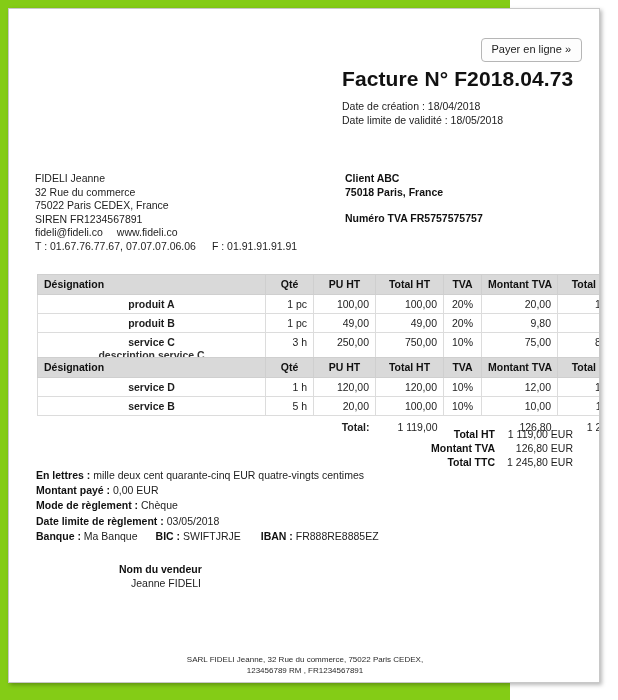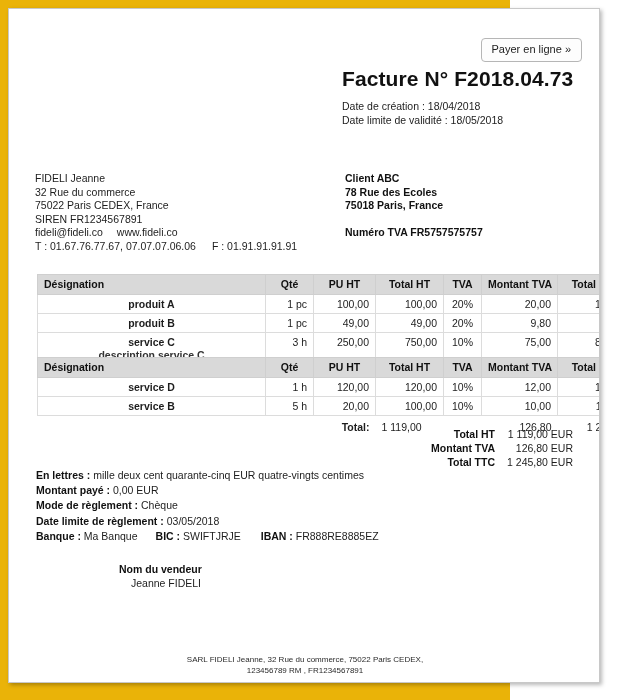--- a/index.html
+++ b/index.html
@@ -11,21 +11,21 @@
     width: 618px;
     height: 700px;
     font-family: "Liberation Sans", sans-serif;
     color: #1a1a1a;
     overflow: hidden;
   }
   .page-wrap {
     position: relative;
     width: 510px;
     height: 700px;
-    background: #eab308;
+    background: #84cc16;
   }
   .page {
     position: absolute;
     left: 8px;
     top: 8px;
     width: 592px;
     height: 675px;
     background: #ffffff;
     border: 1px solid #c8c8c8;
     box-shadow: 2px 2px 4px rgba(0,0,0,0.28);
@@ -143,21 +143,21 @@
     border: none;
     background: transparent;
     padding-top: 5px;
     font-size: 10.5px;
   }
   td.total-label {
     text-align: right;
     font-weight: bold;
     color: #111;
   }
-  td.total-ht-val { color: #2a8a62; }
+  td.total-ht-val { color: #2a8a62; text-align: right; }
 
   
   .summary {
     position: absolute;
     right: 28px;
     top: 419px;
     font-size: 10.5px;
     line-height: 13px;
   }
   .summary table { border-collapse: collapse; }
@@ -225,21 +225,20 @@
         <div>FIDELI Jeanne</div>
         <div>32 Rue du commerce</div>
         <div>75022 Paris CEDEX, France</div>
         <div>SIREN FR1234567891</div>
         <div><span>fideli@fideli.co</span><span class="contact-sep"></span><span>www.fideli.co</span></div>
         <div><span>T : 01.67.76.77.67, 07.07.07.06.06</span><span class="contact-sep2"></span><span>F : 01.91.91.91.91</span></div>
       </div>
 
       <div class="client">
         <div>Client ABC</div>
-        <div>78 Rue des Ecoles</div>
         <div>75018 Paris, France</div>
         <span class="tva-line">Numéro TVA FR5757575757</span>
       </div>
 
       <table class="items t1">
         <colgroup>
           <col style="width:228px">
             <col style="width:48px">
             <col style="width:62px">
           <col style="width:68px">

